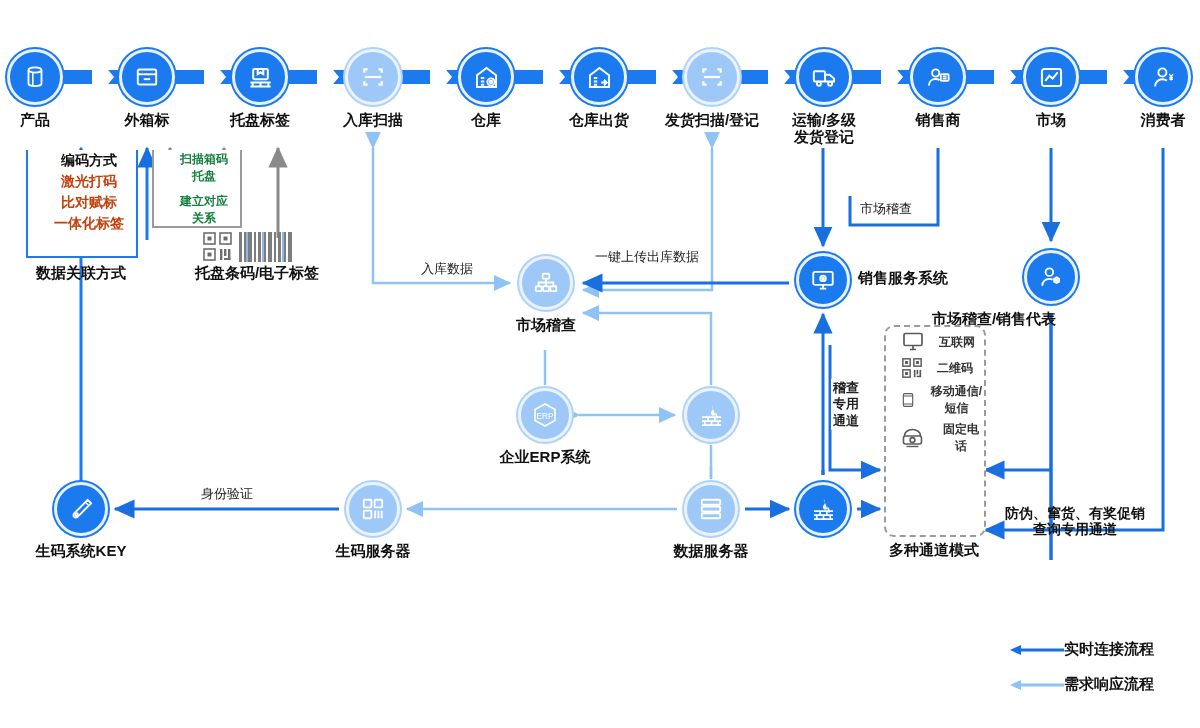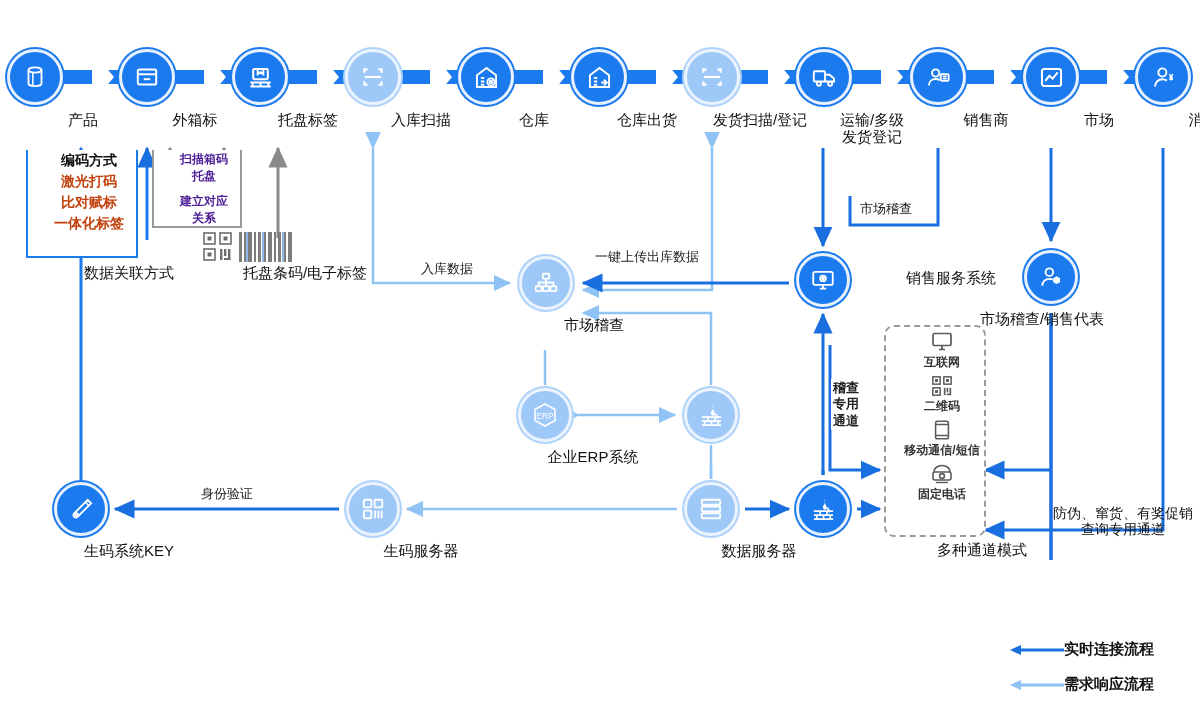--- a/index.html
+++ b/index.html
@@ -8,34 +8,34 @@
   #stage{position:absolute;left:0;top:0;width:1200px;height:728px;}
   svg.layer{position:absolute;left:0;top:0;width:1200px;height:728px;pointer-events:none;}
   .node{position:absolute;transform:translate(-50%,-50%);}
   .circ{border-radius:50%;display:flex;align-items:center;justify-content:center;
         box-sizing:border-box;}
   .circ.dark{background:#1a7aee;border:3px solid #e8f1fd;
              box-shadow:0 0 0 2px #1a7aee;}
   .circ.light{background:#9ec8f7;border:3px solid #eaf3fe;
               box-shadow:0 0 0 2px #aed2f9;}
   .lbl{position:absolute;transform:translateX(-50%);text-align:center;
-       font-size:15px;font-weight:normal;color:#111;white-space:nowrap;line-height:1.12;margin-left:48px;}
+       font-size:15px;font-weight:bold;color:#111;white-space:nowrap;line-height:1.12;}
   .lbl.left{transform:none;text-align:left;}
   .flowlbl{position:absolute;transform:translate(-50%,-50%);font-size:13px;
            color:#222;background:#fff;padding:0 4px;white-space:nowrap;font-weight:normal;}
   .vtext{position:absolute;transform:translate(-50%,-50%);font-size:13px;color:#222;
          text-align:right;line-height:1.25;background:#fff;padding:1px 2px;font-weight:bold;}
   .detailbox{position:absolute;box-sizing:border-box;text-align:center;background:#fff;padding-left:14px;}
   .detailbox.bluebdr{border:2px solid #1a7aee;border-top:none;}
   .detailbox.graybdr{border:2px solid #9a9a9a;border-top:none;}
   .detailbox.dashbdr{border:2px dashed #9a9a9a;border-radius:10px;background:#fff;}
   .dtitle{font-size:14px;font-weight:bold;color:#111;margin-top:2px;}
   .ditem{font-size:14px;color:#c2410c;margin-top:3px;font-weight:bold;}
-  .ditem.grayd{color:#4c1d95;}
-  .chan{display:flex;flex-direction:column;align-items:center;gap:1px;margin-top:4px;}
+  .ditem.grayd{color:#15803d;}
+  .chan{display:flex;flex-direction:row;align-items:center;gap:13px;margin-top:4px;}
   .chan .cl{font-size:12px;font-weight:bold;color:#333;}
   .legend{position:absolute;display:flex;flex-direction:column;gap:16px;}
   .legrow{display:flex;align-items:center;}
   .legtxt{font-size:15px;font-weight:bold;color:#111;}
   svg{display:block;}
 </style>
 </head>
 <body>
 
 <div id="stage">

